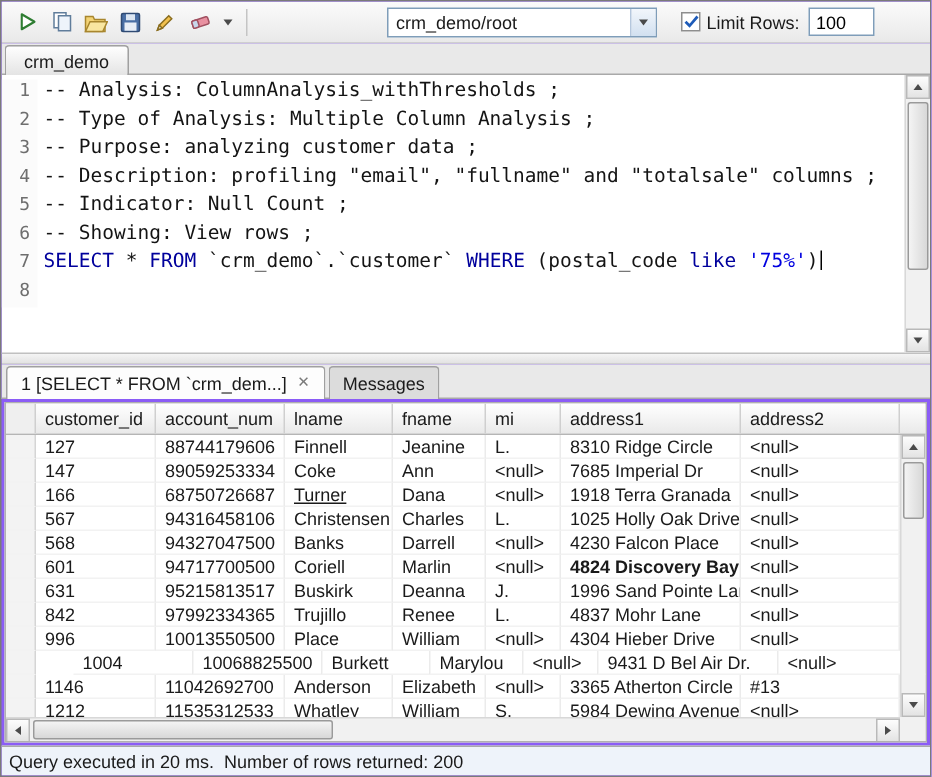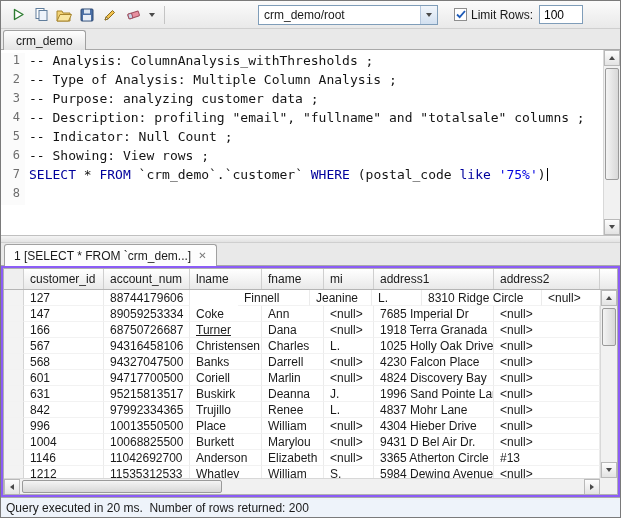--- a/index.html
+++ b/index.html
@@ -177,39 +177,42 @@
     </div>
   </div>
 
   <div class="splitter"></div>
 
   <div class="rtabs">
     <div class="rtab active">
       <span>1 [SELECT * FROM `crm_dem...]</span>
       <span class="rclose">✕</span>
     </div>
+    <div class="rtab">
+      <span>Messages</span>
+    </div>
   </div>
 
   <div class="results-body">
     <div class="hrow" id="hrow">
         <div class="hcell gutter-cell" style="width: 20px;"></div>
         <div class="hcell" style="width: 80px;">customer_id</div>
         <div class="hcell" style="width: 86px;">account_num</div>
         <div class="hcell" style="width: 72px;">lname</div>
         <div class="hcell" style="width: 62px;">fname</div>
         <div class="hcell" style="width: 50px;">mi</div>
         <div class="hcell" style="width: 120px;">address1</div>
         <div class="hcell" style="width: 106px;">address2</div>
       </div>
     <div class="rows" id="rows">
         <div class="drow">
           <div class="dcell gutter-cell" style="width: 20px;"></div>
           <div class="dcell" style="width: 80px;">127</div>
           <div class="dcell" style="width: 86px;">88744179606</div>
-          <div class="dcell" style="width: 72px; margin-left: 48px;">Finnell</div>
+          <div class="dcell" style="width: 72px;">Finnell</div>
           <div class="dcell" style="width: 62px;">Jeanine</div>
           <div class="dcell" style="width: 50px;">L.</div>
           <div class="dcell" style="width: 120px;">8310 Ridge Circle</div>
           <div class="dcell" style="width: 106px;">&lt;null&gt;</div>
         </div>
         <div class="drow">
           <div class="dcell gutter-cell" style="width: 20px;"></div>
           <div class="dcell" style="width: 80px;">147</div>
           <div class="dcell" style="width: 86px;">89059253334</div>
           <div class="dcell" style="width: 72px;">Coke</div>
@@ -248,21 +251,21 @@
           <div class="dcell" style="width: 120px;">4230 Falcon Place</div>
           <div class="dcell" style="width: 106px;">&lt;null&gt;</div>
         </div>
         <div class="drow">
           <div class="dcell gutter-cell" style="width: 20px;"></div>
           <div class="dcell" style="width: 80px;">601</div>
           <div class="dcell" style="width: 86px;">94717700500</div>
           <div class="dcell" style="width: 72px;">Coriell</div>
           <div class="dcell" style="width: 62px;">Marlin</div>
           <div class="dcell" style="width: 50px;">&lt;null&gt;</div>
-          <div class="dcell" style="width: 120px;">4824 Discovery Bay</div>
+          <div class="dcell" style="width: 120px; font-weight: bold;">4824 Discovery Bay</div>
           <div class="dcell" style="width: 106px;">&lt;null&gt;</div>
         </div>
         <div class="drow">
           <div class="dcell gutter-cell" style="width: 20px;"></div>
           <div class="dcell" style="width: 80px;">631</div>
           <div class="dcell" style="width: 86px;">95215813517</div>
           <div class="dcell" style="width: 72px;">Buskirk</div>
           <div class="dcell" style="width: 62px;">Deanna</div>
           <div class="dcell" style="width: 50px;">J.</div>
           <div class="dcell" style="width: 120px;">1996 Sand Pointe Lane</div>
@@ -283,21 +286,21 @@
           <div class="dcell" style="width: 80px;">996</div>
           <div class="dcell" style="width: 86px;">10013550500</div>
           <div class="dcell" style="width: 72px;">Place</div>
           <div class="dcell" style="width: 62px;">William</div>
           <div class="dcell" style="width: 50px;">&lt;null&gt;</div>
           <div class="dcell" style="width: 120px;">4304 Hieber Drive</div>
           <div class="dcell" style="width: 106px;">&lt;null&gt;</div>
         </div>
         <div class="drow">
           <div class="dcell gutter-cell" style="width: 20px;"></div>
-          <div class="dcell" style="width: 80px;">1004</div>
+          <div class="dcell" style="width: 80px; margin-left: 25px;">1004</div>
           <div class="dcell" style="width: 86px;">10068825500</div>
           <div class="dcell" style="width: 72px;">Burkett</div>
           <div class="dcell" style="width: 62px;">Marylou</div>
           <div class="dcell" style="width: 50px;">&lt;null&gt;</div>
           <div class="dcell" style="width: 120px;">9431 D Bel Air Dr.</div>
           <div class="dcell" style="width: 106px;">&lt;null&gt;</div>
         </div>
         <div class="drow">
           <div class="dcell gutter-cell" style="width: 20px;"></div>
           <div class="dcell" style="width: 80px;">1146</div>

